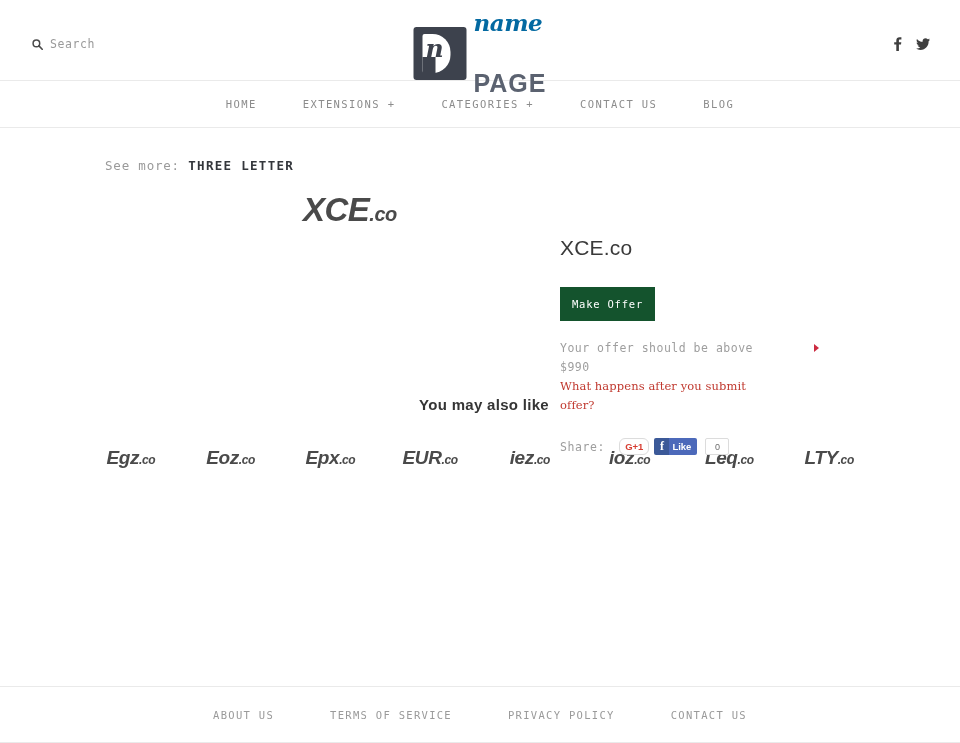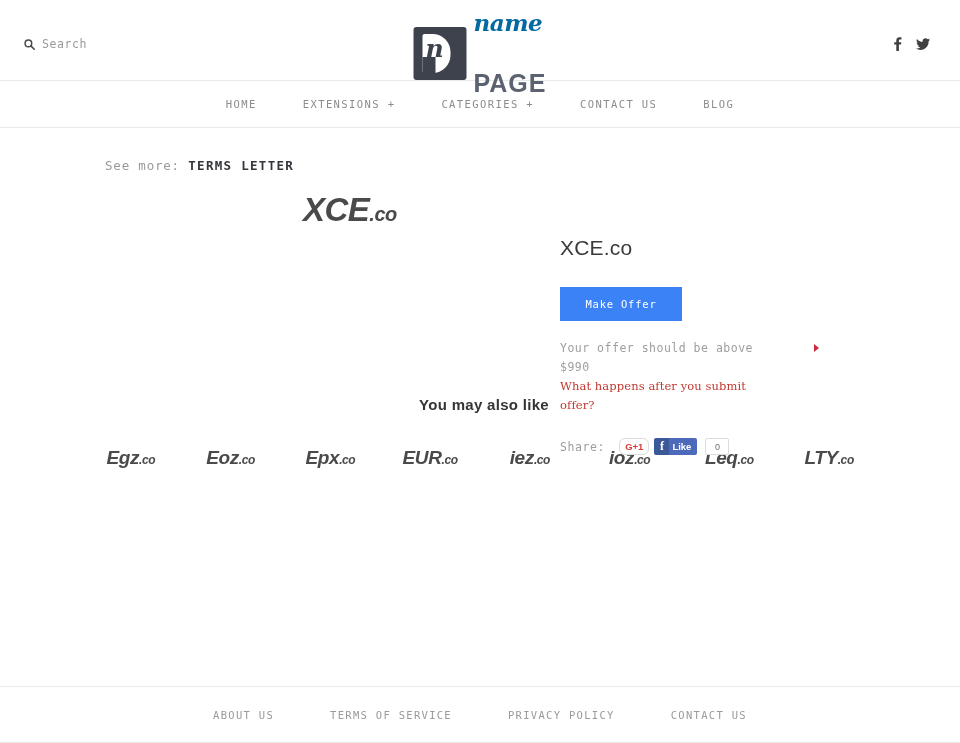--- a/index.html
+++ b/index.html
@@ -26,21 +26,21 @@
   .header {
     height: 81px;
     border-bottom: 1px solid #eaeaea;
     display: flex;
     align-items: center;
     position: relative;
     box-sizing: border-box;
   }
   .search-box {
     position: absolute;
-    left: 24px;
+    left: 32px;
     top: 37px;
     display: flex;
     align-items: center;
     gap: 7px;
     cursor: pointer;
   }
   .search-icon svg { display: block; }
   .search-label {
     font-family: "DejaVu Sans Mono", monospace;
     font-size: 11.5px;
@@ -198,23 +198,23 @@
   }
   .product-title {
     font-size: 21px;
     color: #3a3a3a;
     font-weight: 400;
     letter-spacing: 0.2px;
     margin: 0 0 27px 0;
   }
   .make-offer-btn {
     display: block;
-    width: 122px;
+    width: 95px;
     padding: 11px 0;
-    background: #3b82f6;
+    background: #14532d;
     color: #ffffff;
     border: none;
     font-family: "DejaVu Sans Mono", monospace;
     font-size: 10.5px;
     letter-spacing: 0.8px;
     text-align: center;
     cursor: pointer;
     margin-bottom: 18px;
   }
   .offer-note {
@@ -442,21 +442,21 @@
   <div class="nav">
     <span class="nav-item">HOME</span>
     <span class="nav-item">EXTENSIONS +</span>
     <span class="nav-item">CATEGORIES +</span>
     <span class="nav-item">CONTACT US</span>
     <span class="nav-item">BLOG</span>
   </div>
 
   <div class="seemore">
     <span>See more:</span>
-    <span class="seemore-link">TERMS LETTER</span>
+    <span class="seemore-link">THREE LETTER</span>
   </div>
 
   <div class="product">
 
     <div class="domain-art">
       <span>XCE</span><span class="tld">.co</span>
     </div>
 
     <div class="details">
       <h1 class="product-title">XCE.co</h1>

